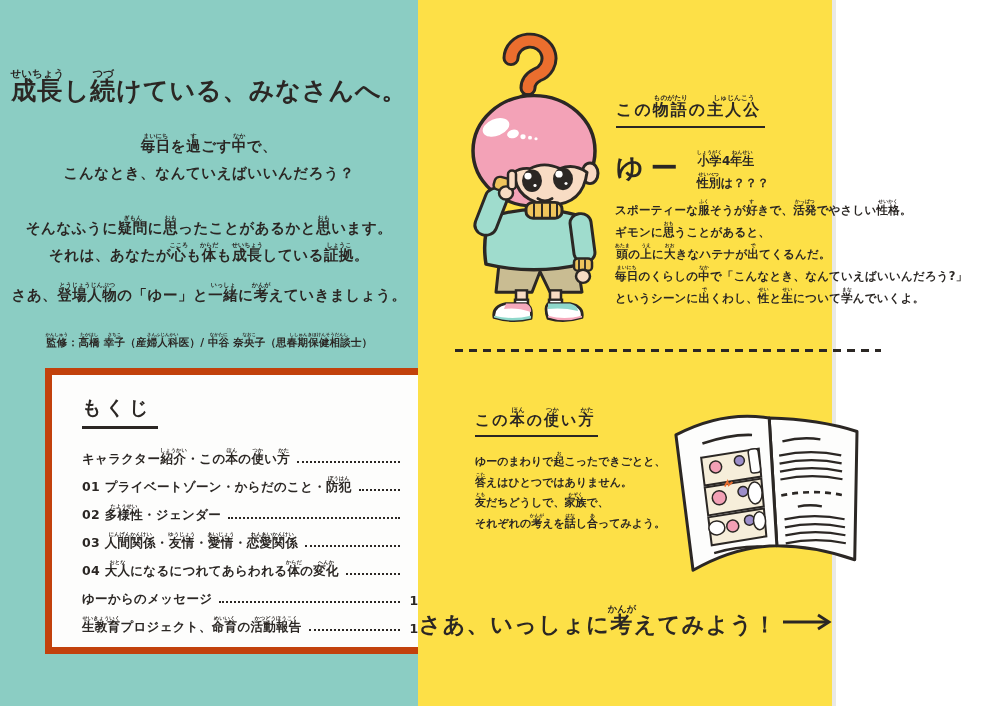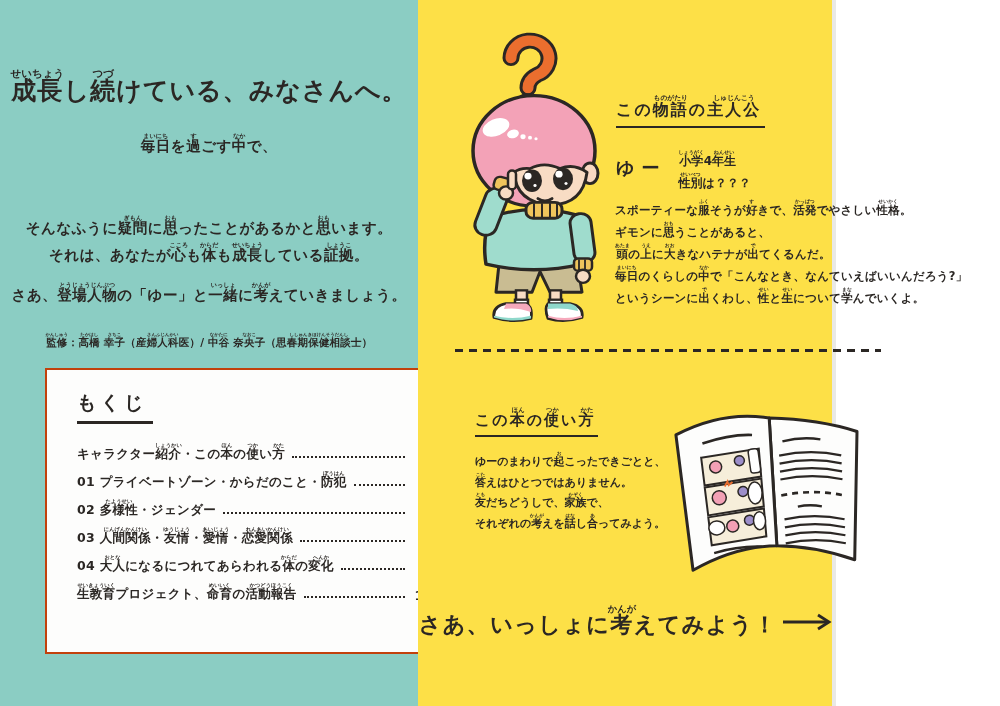--- a/index.html
+++ b/index.html
@@ -27,42 +27,42 @@
   .para .line { line-height:27px; white-space:nowrap; }
   .para-1 { top:133px; }
   .para-2 { top:215px; }
   .para-3 { top:282px; }
   .credit {
     position:absolute; top:332px; left:0; width:100%;
     text-align:center; font-size:10.5px; letter-spacing:0.2px;
   }
   .toc-box {
     position:absolute; left:45px; top:368px; width:413px; height:286px;
-    background:#fdfdfc; border:2px solid #c2410c;
+    background:#fdfdfc; border:7px solid #c2410c;
     padding:20px 24px 0 30px;
   }
   .toc-title {
     display:inline-block; font-size:19px; letter-spacing:4px;
     border-bottom:3px solid #2b2724; padding:0 6px 5px 0;
   }
   .toc-rows { margin-top:13px; }
   .toc-row { display:flex; align-items:flex-end; height:28px; font-size:12.5px; }
   .toc-label { white-space:nowrap; padding-bottom:2px; letter-spacing:0.3px; }
   .toc-leader { flex:1; border-bottom:2px dotted #2b2724; margin:0 7px 7px 7px; min-width:12px; }
   .toc-page { min-width:20px; text-align:right; padding-bottom:2px; }
 
   
   .char-illustration { position:absolute; left:38px; top:30px; }
   .prot-heading {
     position:absolute; left:198px; top:94px; display:inline-block;
     font-size:16px; letter-spacing:2px;
     border-bottom:2.5px solid #2b2724; padding:0 4px 5px 0;
   }
   .name-row { position:absolute; left:198px; top:148px; display:flex; align-items:flex-start; }
-  .char-name { font-size:18px; letter-spacing:7px; line-height:40px; }
+  .char-name { font-size:27px; letter-spacing:7px; line-height:40px; }
   .profile { margin-left:12px; margin-top:1px; font-size:12px; }
   .profile .line { line-height:19px; white-space:nowrap; }
   .char-desc { position:absolute; left:197px; top:199px; font-size:11.5px; letter-spacing:0.2px; }
   .char-desc .line { line-height:22px; white-space:nowrap; }
 
   .divider {
     position:absolute; left:37px; top:349px; width:426px; height:3px;
     background:repeating-linear-gradient(90deg,#2b2724 0 8px,transparent 8px 14px);
   }
 
@@ -85,20 +85,21 @@
 <body>
 
 <div class="spread">
 
   <div class="page page-left">
 
     <h1 class="title"><ruby>成長<rt>せいちょう</rt></ruby>し<ruby>続<rt>つづ</rt></ruby>けている、みなさんへ。</h1>
 
     <div class="para para-1">
       <div class="line"><ruby>毎日<rt>まいにち</rt></ruby>を<ruby>過<rt>す</rt></ruby>ごす<ruby>中<rt>なか</rt></ruby>で、</div>
+      <div class="line">こんなとき、なんていえばいいんだろう？</div>
     </div>
 
     <div class="para para-2">
       <div class="line">そんなふうに<ruby>疑問<rt>ぎもん</rt></ruby>に<ruby>思<rt>おも</rt></ruby>ったことがあるかと<ruby>思<rt>おも</rt></ruby>います。</div>
       <div class="line">それは、あなたが<ruby>心<rt>こころ</rt></ruby>も<ruby>体<rt>からだ</rt></ruby>も<ruby>成長<rt>せいちょう</rt></ruby>している<ruby>証拠<rt>しょうこ</rt></ruby>。</div>
     </div>
 
     <div class="para para-3">
       <div class="line">さあ、<ruby>登場人物<rt>とうじょうじんぶつ</rt></ruby>の「ゆー」と<ruby>一緒<rt>いっしょ</rt></ruby>に<ruby>考<rt>かんが</rt></ruby>えていきましょう。</div>
     </div>
@@ -125,20 +126,25 @@
         </div>
         <div class="toc-row">
           <span class="toc-label">03 <ruby>人間関係<rt>にんげんかんけい</rt></ruby>・<ruby>友情<rt>ゆうじょう</rt></ruby>・<ruby>愛情<rt>あいじょう</rt></ruby>・<ruby>恋愛関係<rt>れんあいかんけい</rt></ruby></span>
           <span class="toc-leader"></span>
           <span class="toc-page">8</span>
         </div>
         <div class="toc-row">
           <span class="toc-label">04 <ruby>大人<rt>おとな</rt></ruby>になるにつれてあらわれる<ruby>体<rt>からだ</rt></ruby>の<ruby>変化<rt>へんか</rt></ruby></span>
           <span class="toc-leader"></span>
           <span class="toc-page">1</span>
+        </div>
+        <div class="toc-row">
+          <span class="toc-label">ゆーからのメッセージ</span>
+          <span class="toc-leader"></span>
+          <span class="toc-page">14</span>
         </div>
         <div class="toc-row">
           <span class="toc-label"><ruby>生教育<rt>せいきょういく</rt></ruby>プロジェクト、<ruby>命育<rt>めいいく</rt></ruby>の<ruby>活動報告<rt>かつどうほうこく</rt></ruby></span>
           <span class="toc-leader"></span>
           <span class="toc-page">15</span>
         </div>
       </div>
     </div>
   </div>
 

